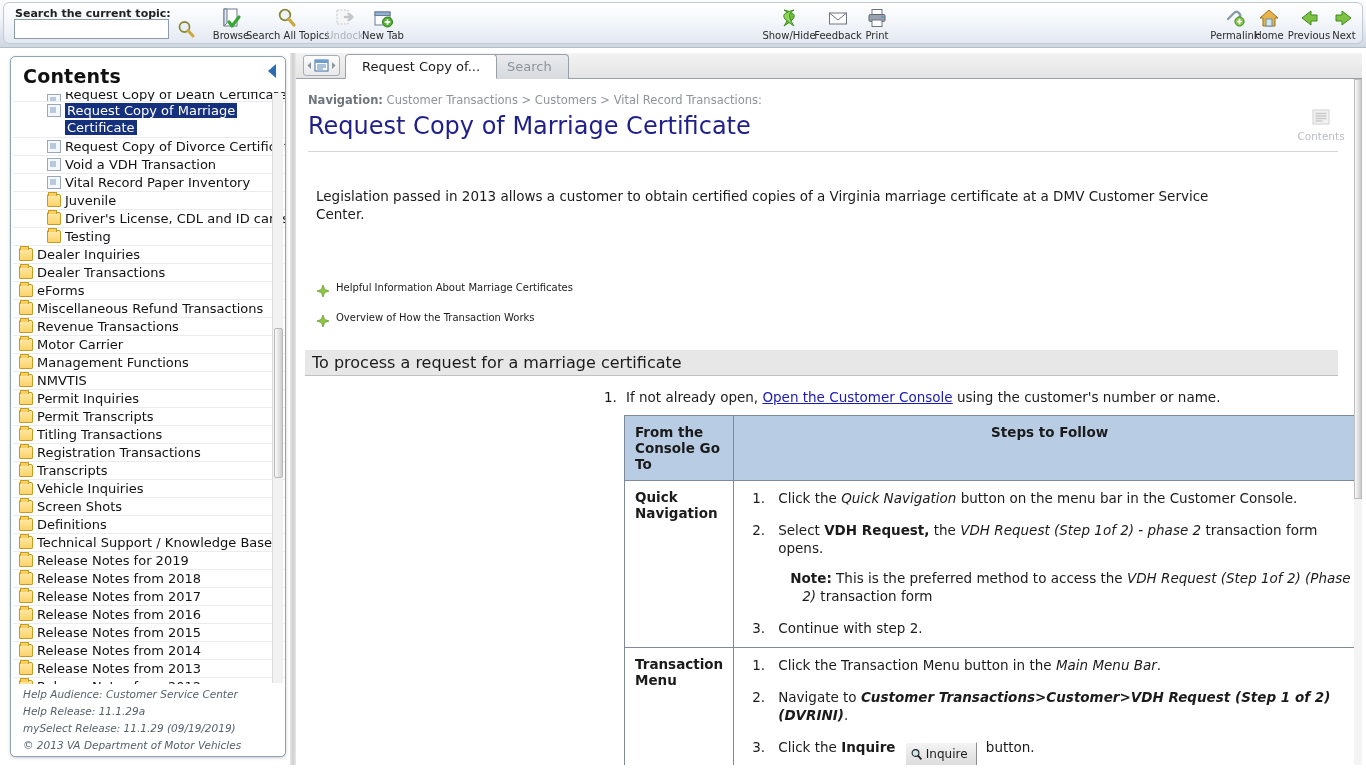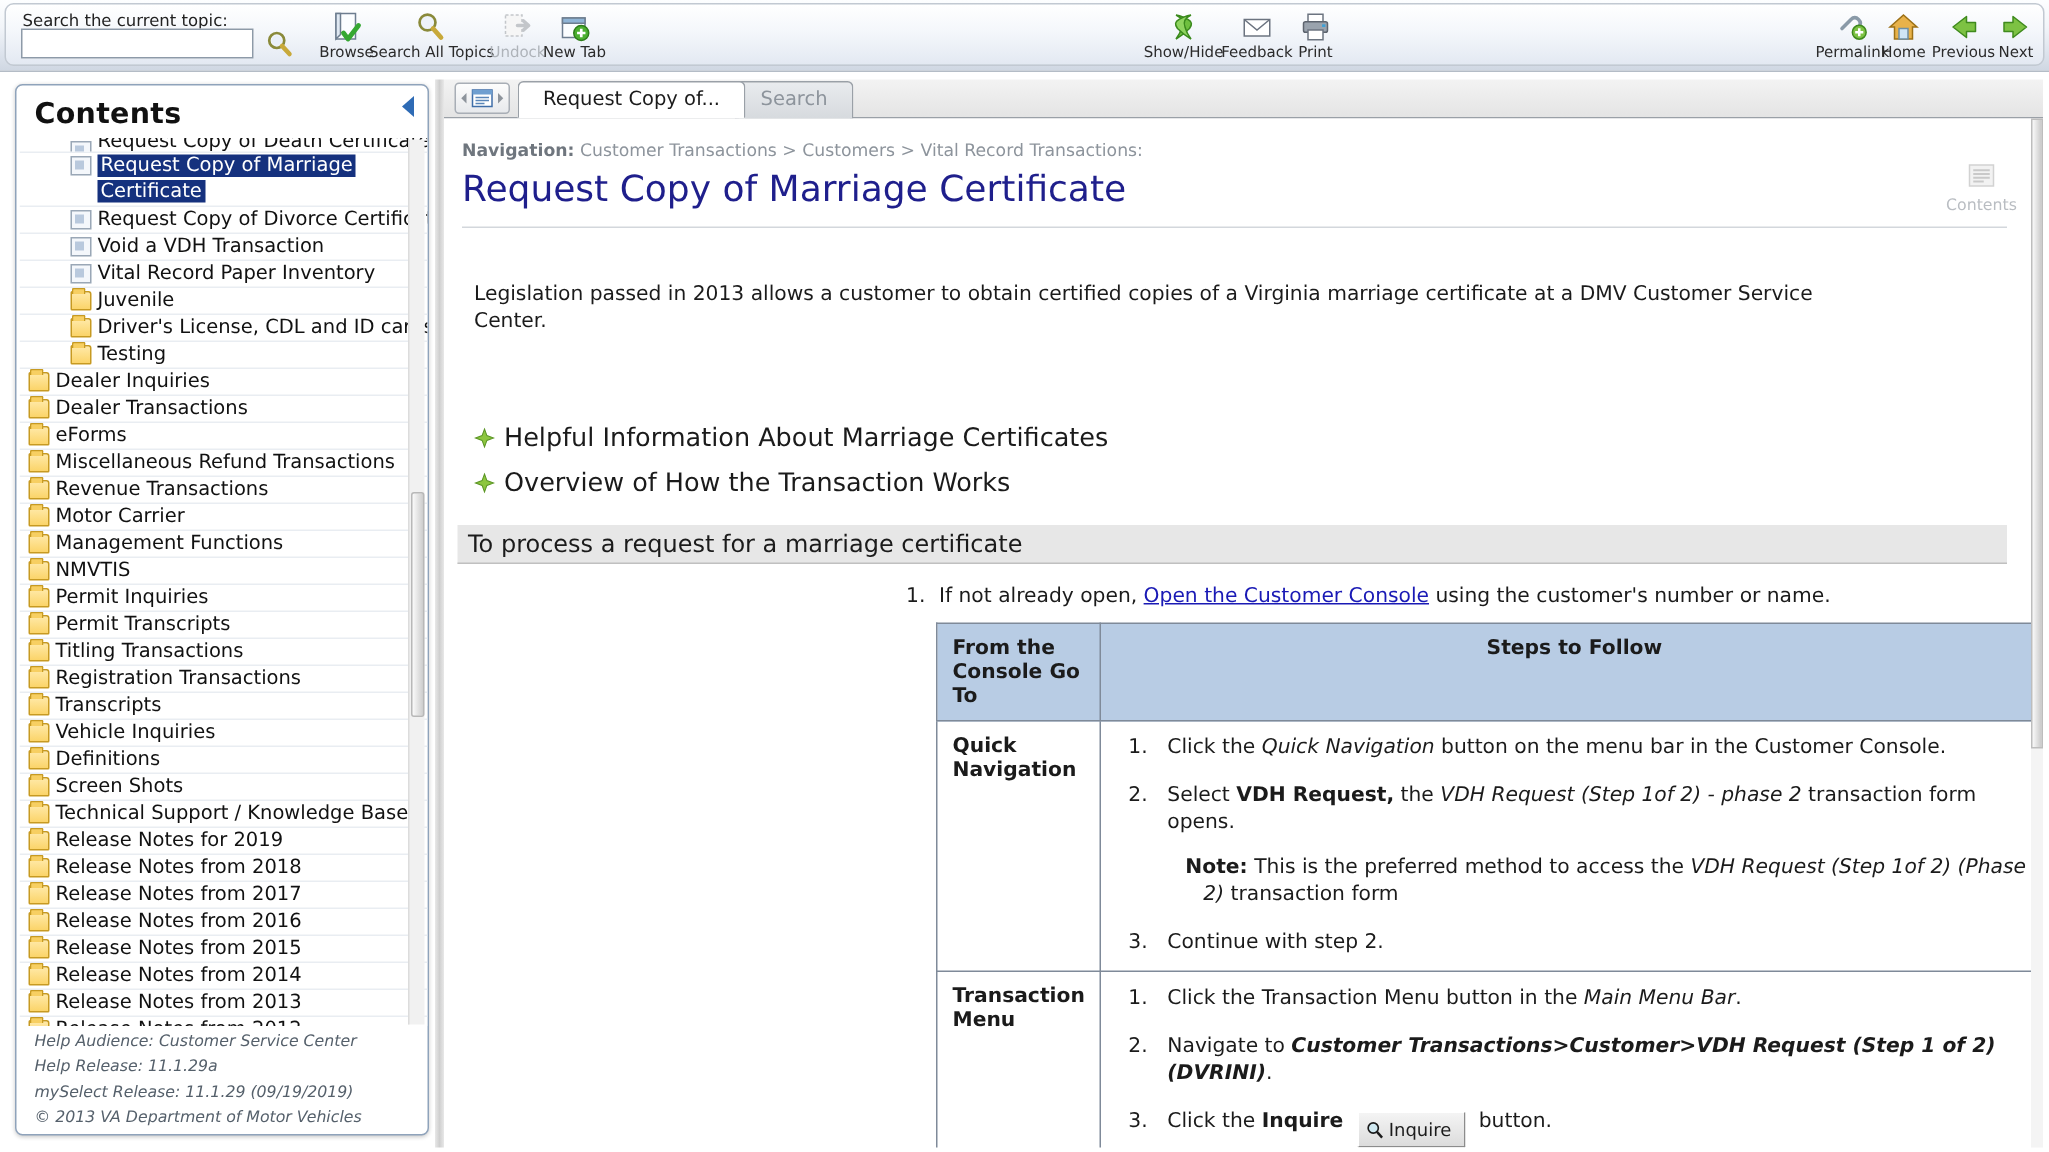--- a/index.html
+++ b/index.html
@@ -17,21 +17,21 @@
     background: linear-gradient(to bottom, #fdfeff 0%, #f2f5f9 38%, #dfe5ee 72%, #cfd7e2 100%);
     border-bottom: 1px solid #b4bcc6;
   }
   #toolbar-inner {
     position: absolute; left: 3px; top: 2px; right: 3px; height: 42px;
     border: 1px solid #c2c9d2; border-radius: 6px;
     background: linear-gradient(to bottom, #ffffff 0%, #f4f7fb 45%, #e3e9f2 100%);
   }
   .search-label {
     position: absolute; left: 11px; top: 4px;
-    font-size: 11px; font-weight: normal; color: #222;
+    font-size: 11px; font-weight: bold; color: #222;
     font-family: "DejaVu Sans", "Liberation Sans", sans-serif;
   }
   .search-input {
     position: absolute; left: 10px; top: 16px; width: 155px; height: 20px;
     border: 1px solid #8d9aa8; background: #fff;
     font-size: 11px; padding: 1px 3px; color: #111;
   }
   .search-go {
     position: absolute; left: 172px; top: 16px; width: 20px; height: 20px;
     cursor: pointer;
@@ -176,21 +176,21 @@
   #title-rule {
     position: absolute; left: 12px; top: 72px; width: 1030px; height: 1px;
     background: #d3d7dc;
   }
   #intro {
     position: absolute; left: 20px; top: 108px; width: 910px;
     font-size: 13.5px; color: #1b1b1b; line-height: 18px;
   }
   .droplink {
     position: absolute; left: 20px;
-    font-size: 17px; color: #1b1b1b; cursor: pointer;
+    font-size: 10px; color: #1b1b1b; cursor: pointer;
   }
   .plus-ico {
     position: absolute; left: 0; top: 2px; width: 14px; height: 14px;
   }
   .droplink .dl-txt { margin-left: 20px; display: inline-block; }
 
   #section-header {
     position: absolute; left: 9px; top: 271px; width: 1033px; height: 26px;
     background: #e7e7e7; border-bottom: 1px solid #c0c0c0;
     font-size: 16px; color: #1b1b1b; line-height: 26px; padding-left: 7px;
@@ -473,25 +473,25 @@
         <div class="tnode lvl0">
           <span class="ico folder-ico"></span>
           <span class="txt">Transcripts</span>
         </div>
         <div class="tnode lvl0">
           <span class="ico folder-ico"></span>
           <span class="txt">Vehicle Inquiries</span>
         </div>
         <div class="tnode lvl0">
           <span class="ico folder-ico"></span>
+          <span class="txt">Screen Shots</span>
+        </div>
+        <div class="tnode lvl0">
+          <span class="ico folder-ico"></span>
           <span class="txt">Definitions</span>
-        </div>
-        <div class="tnode lvl0">
-          <span class="ico folder-ico"></span>
-          <span class="txt">Screen Shots</span>
         </div>
         <div class="tnode lvl0">
           <span class="ico folder-ico"></span>
           <span class="txt">Technical Support / Knowledge Base</span>
         </div>
         <div class="tnode lvl0">
           <span class="ico folder-ico"></span>
           <span class="txt">Release Notes for 2019</span>
         </div>
         <div class="tnode lvl0">

